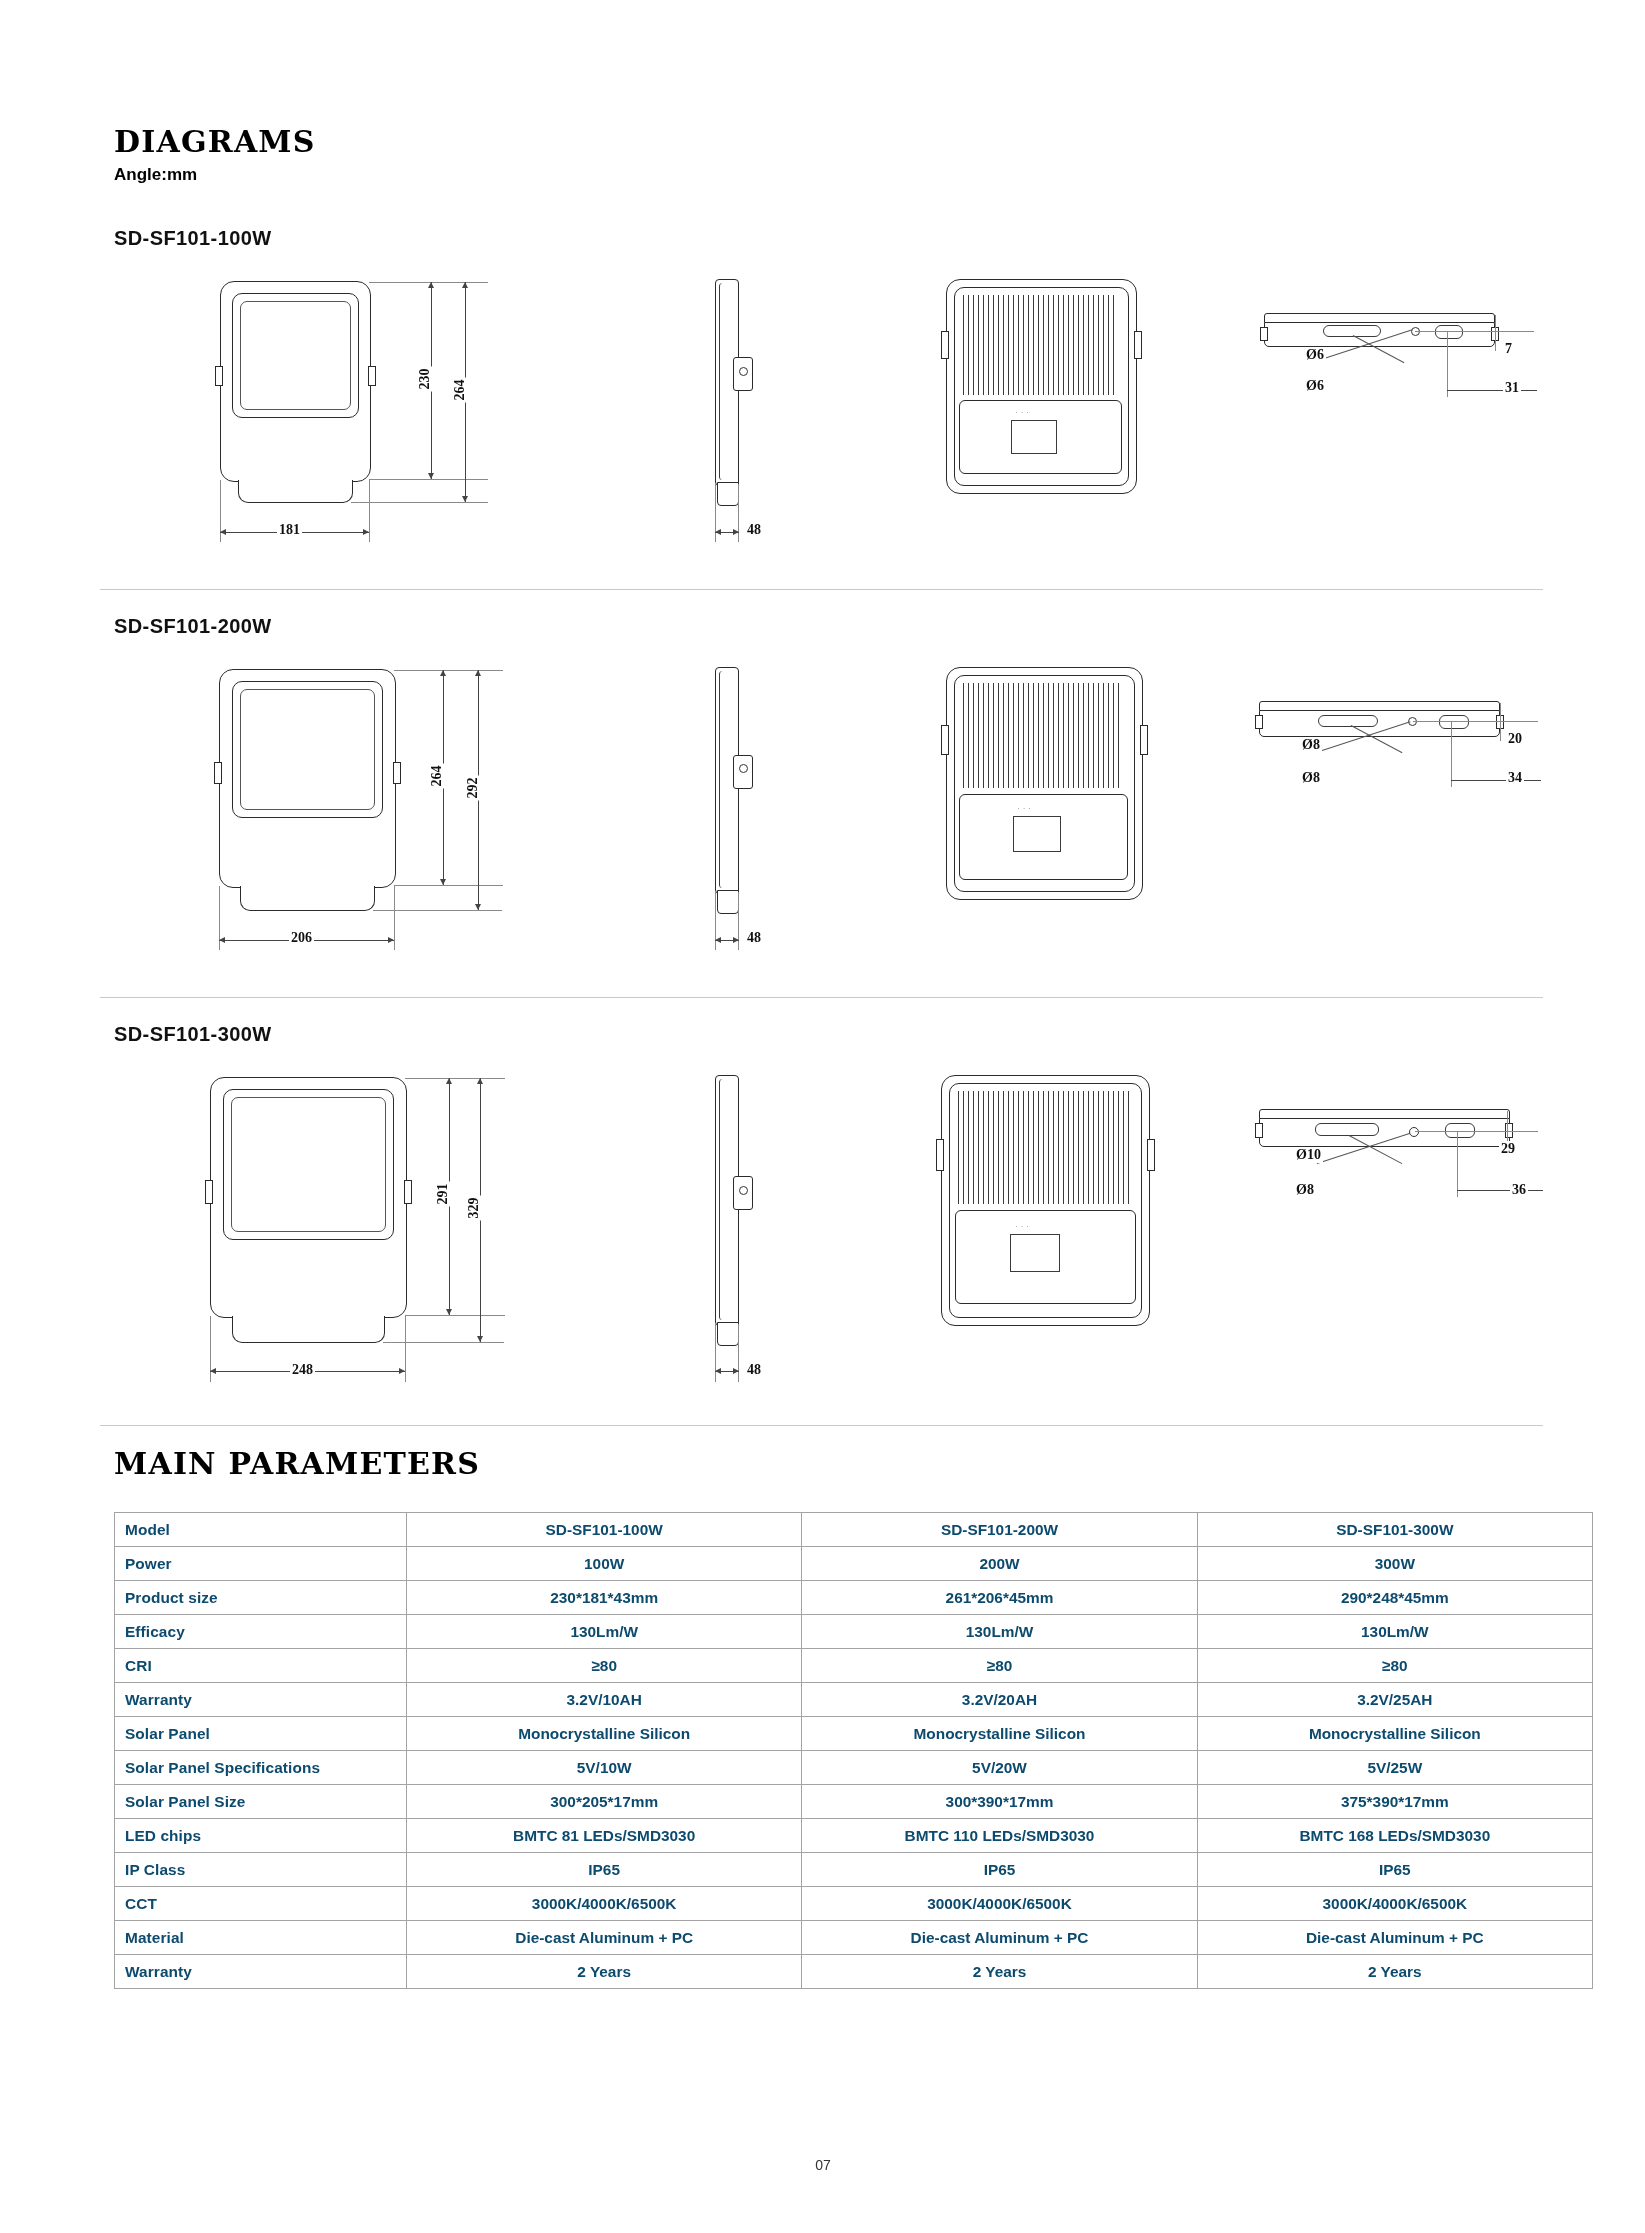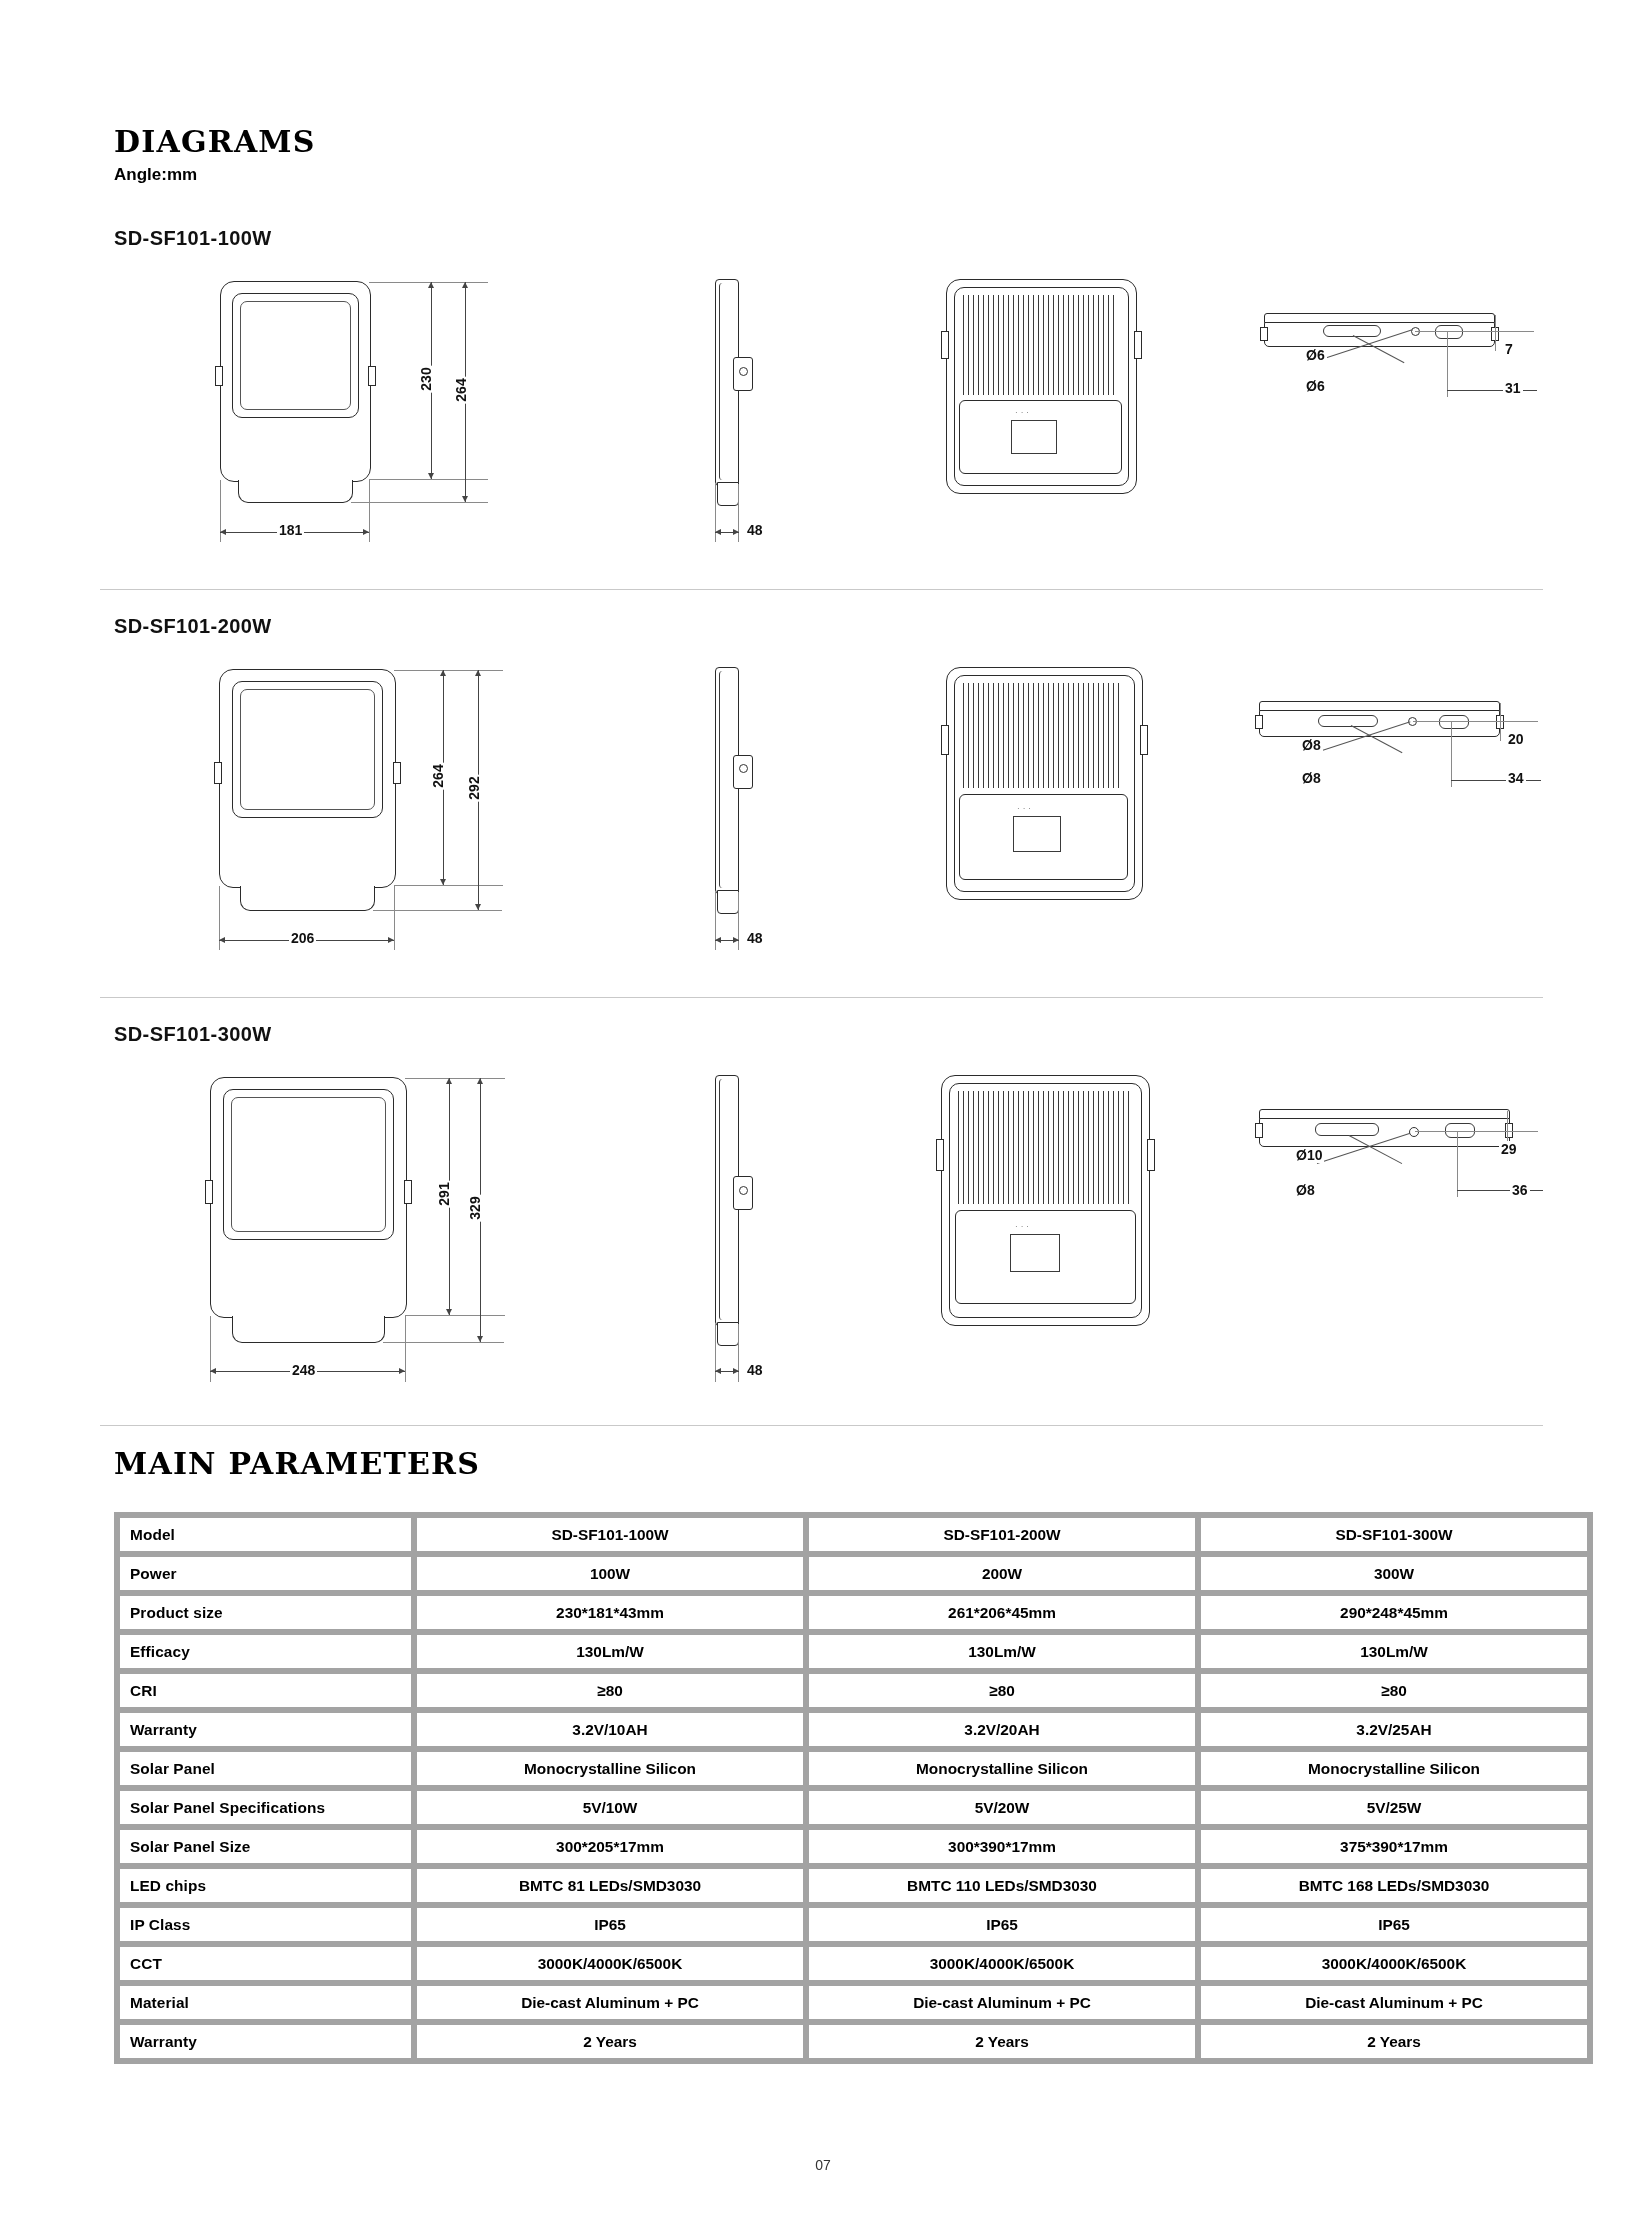--- a/index.html
+++ b/index.html
@@ -38,21 +38,21 @@
     font-weight:bold;
     letter-spacing:0.4px;
     color:#111;
   }
 
   .hr{
     border:0;
     border-top:1px solid #c9c9c9;
     margin:0;
   }
-  .dcell{position:relative;}
+  .dcell{position:relative;font-family:Liberation Serif, serif;}
 
   
   .front-body{
     position:absolute;
     border:1.6px solid #2b2b2b;
     border-radius:14px;
     background:#fff;
   }
   .front-inner{
     position:absolute;
@@ -175,24 +175,24 @@
   }
 
   
   table.params{
     border-collapse:collapse;
     width:1479px;
     table-layout:fixed;
     font-size:15.4px;
   }
   table.params td{
-    border:6px solid #a3a3a3;
+    border:1px solid #a3a3a3;
     height:33px;
     padding:0 10px;
-    color:#000000;
+    color:#0c4a6e;
   }
   td.rowhead{
     width:271px;
     font-weight:bold;
     text-align:left;
     letter-spacing:0.1px;
   }
   td.val{
     text-align:center;
     font-weight:bold;

